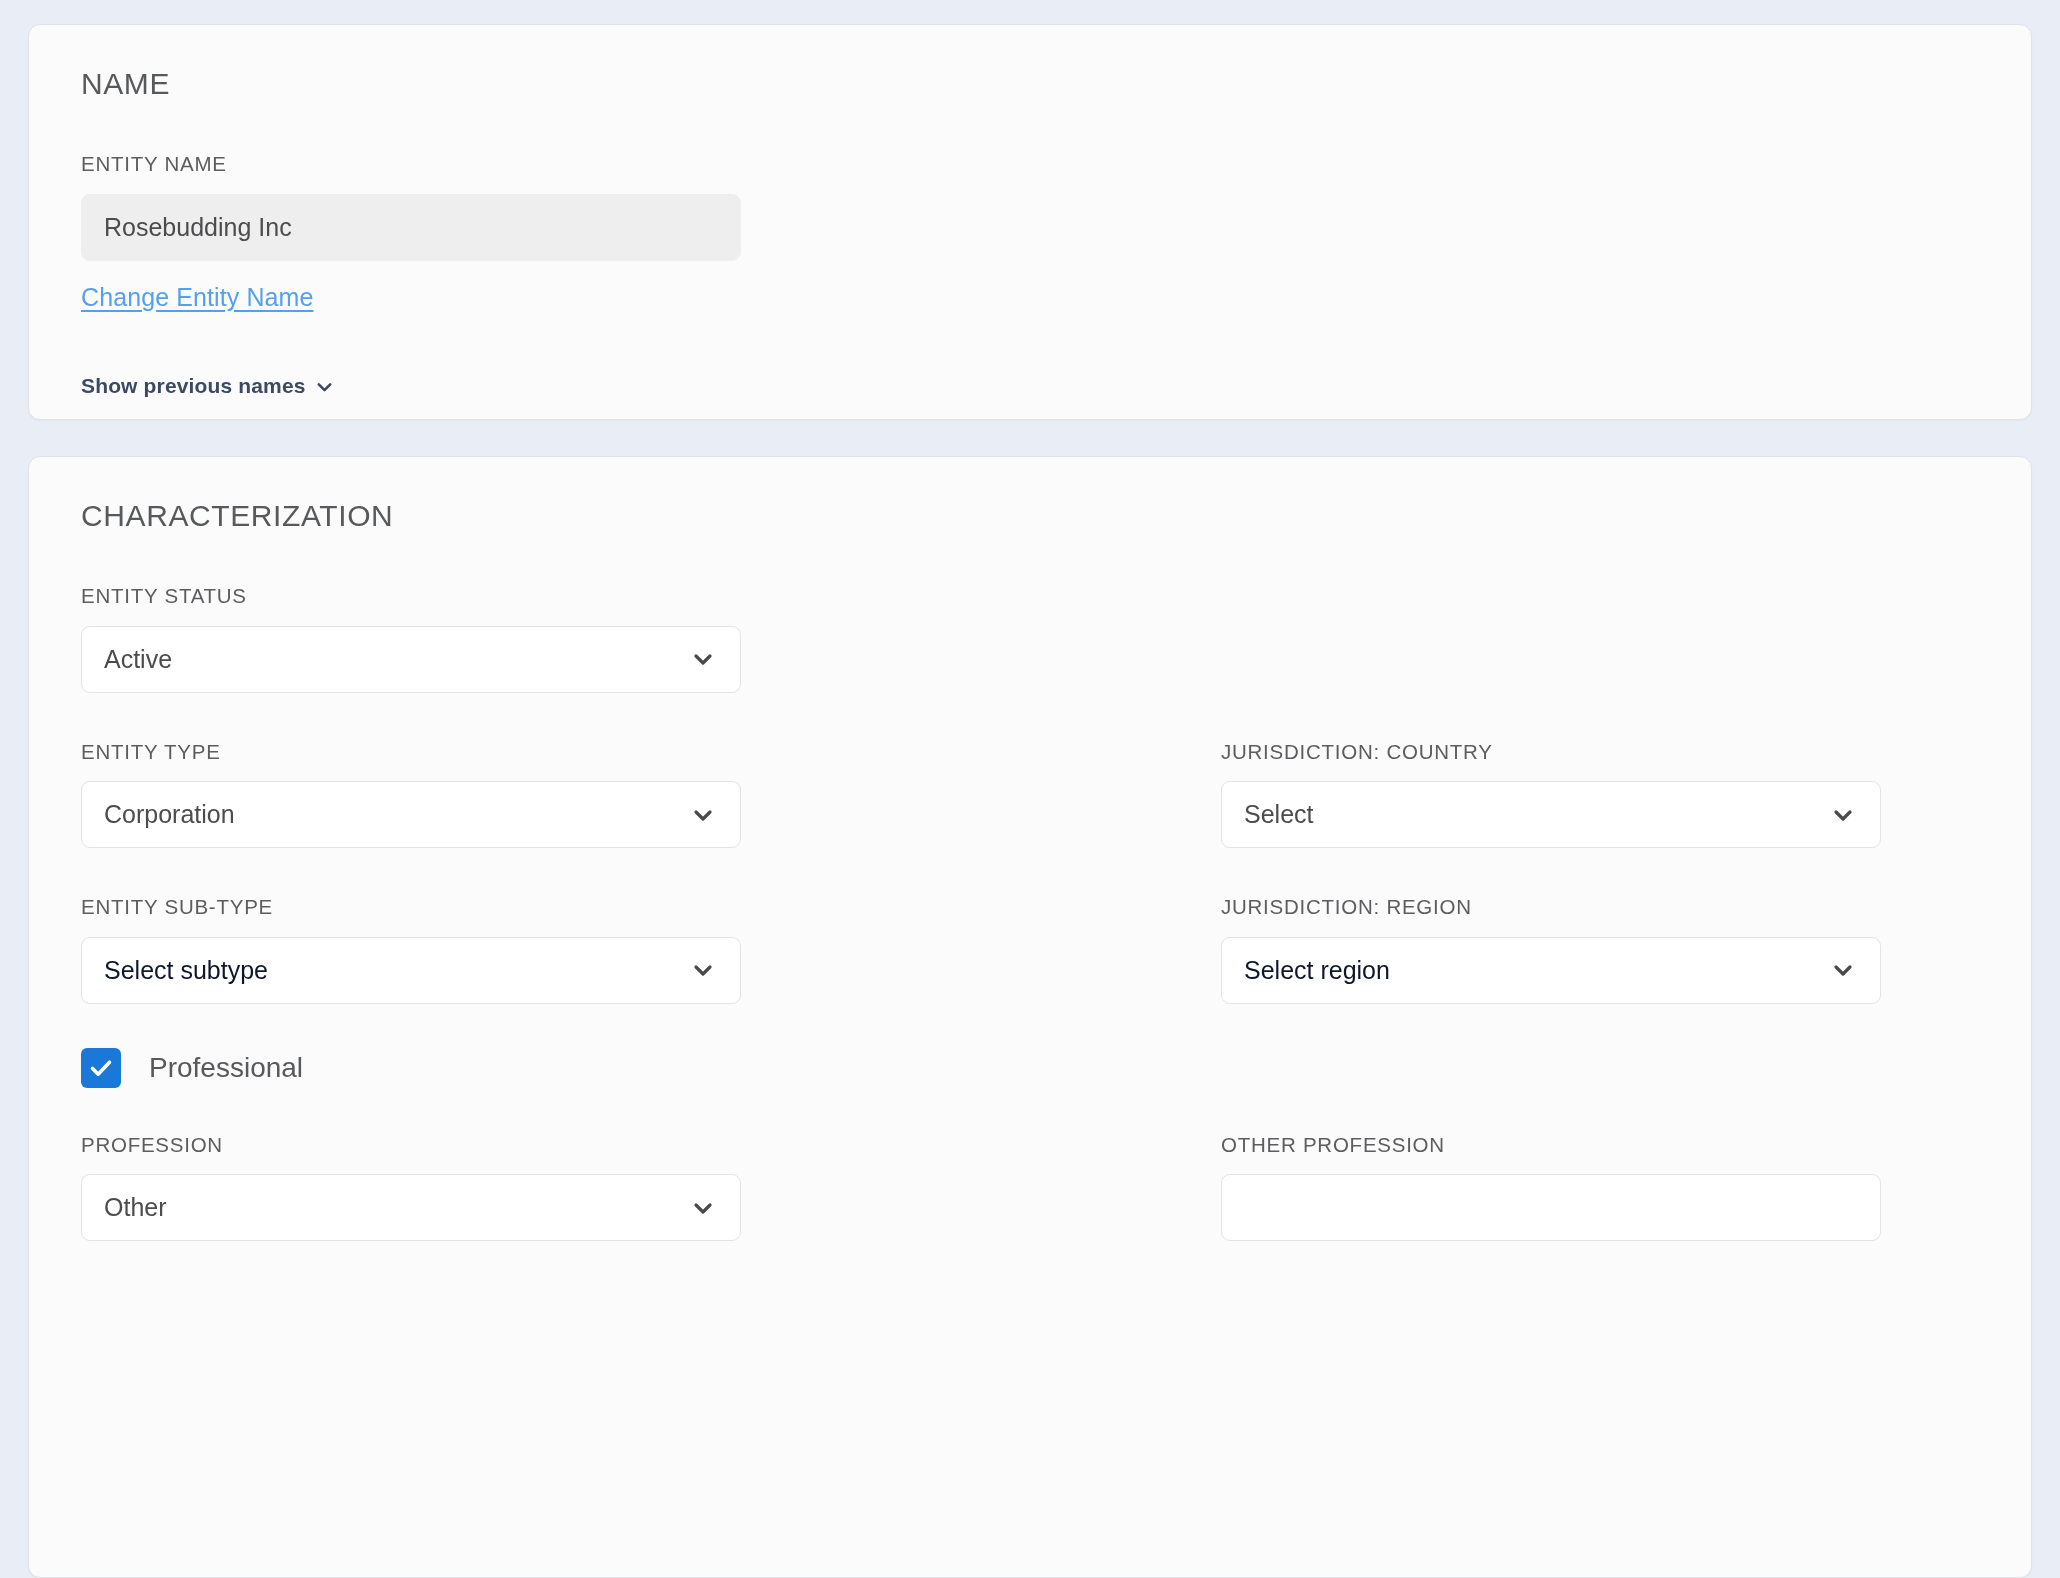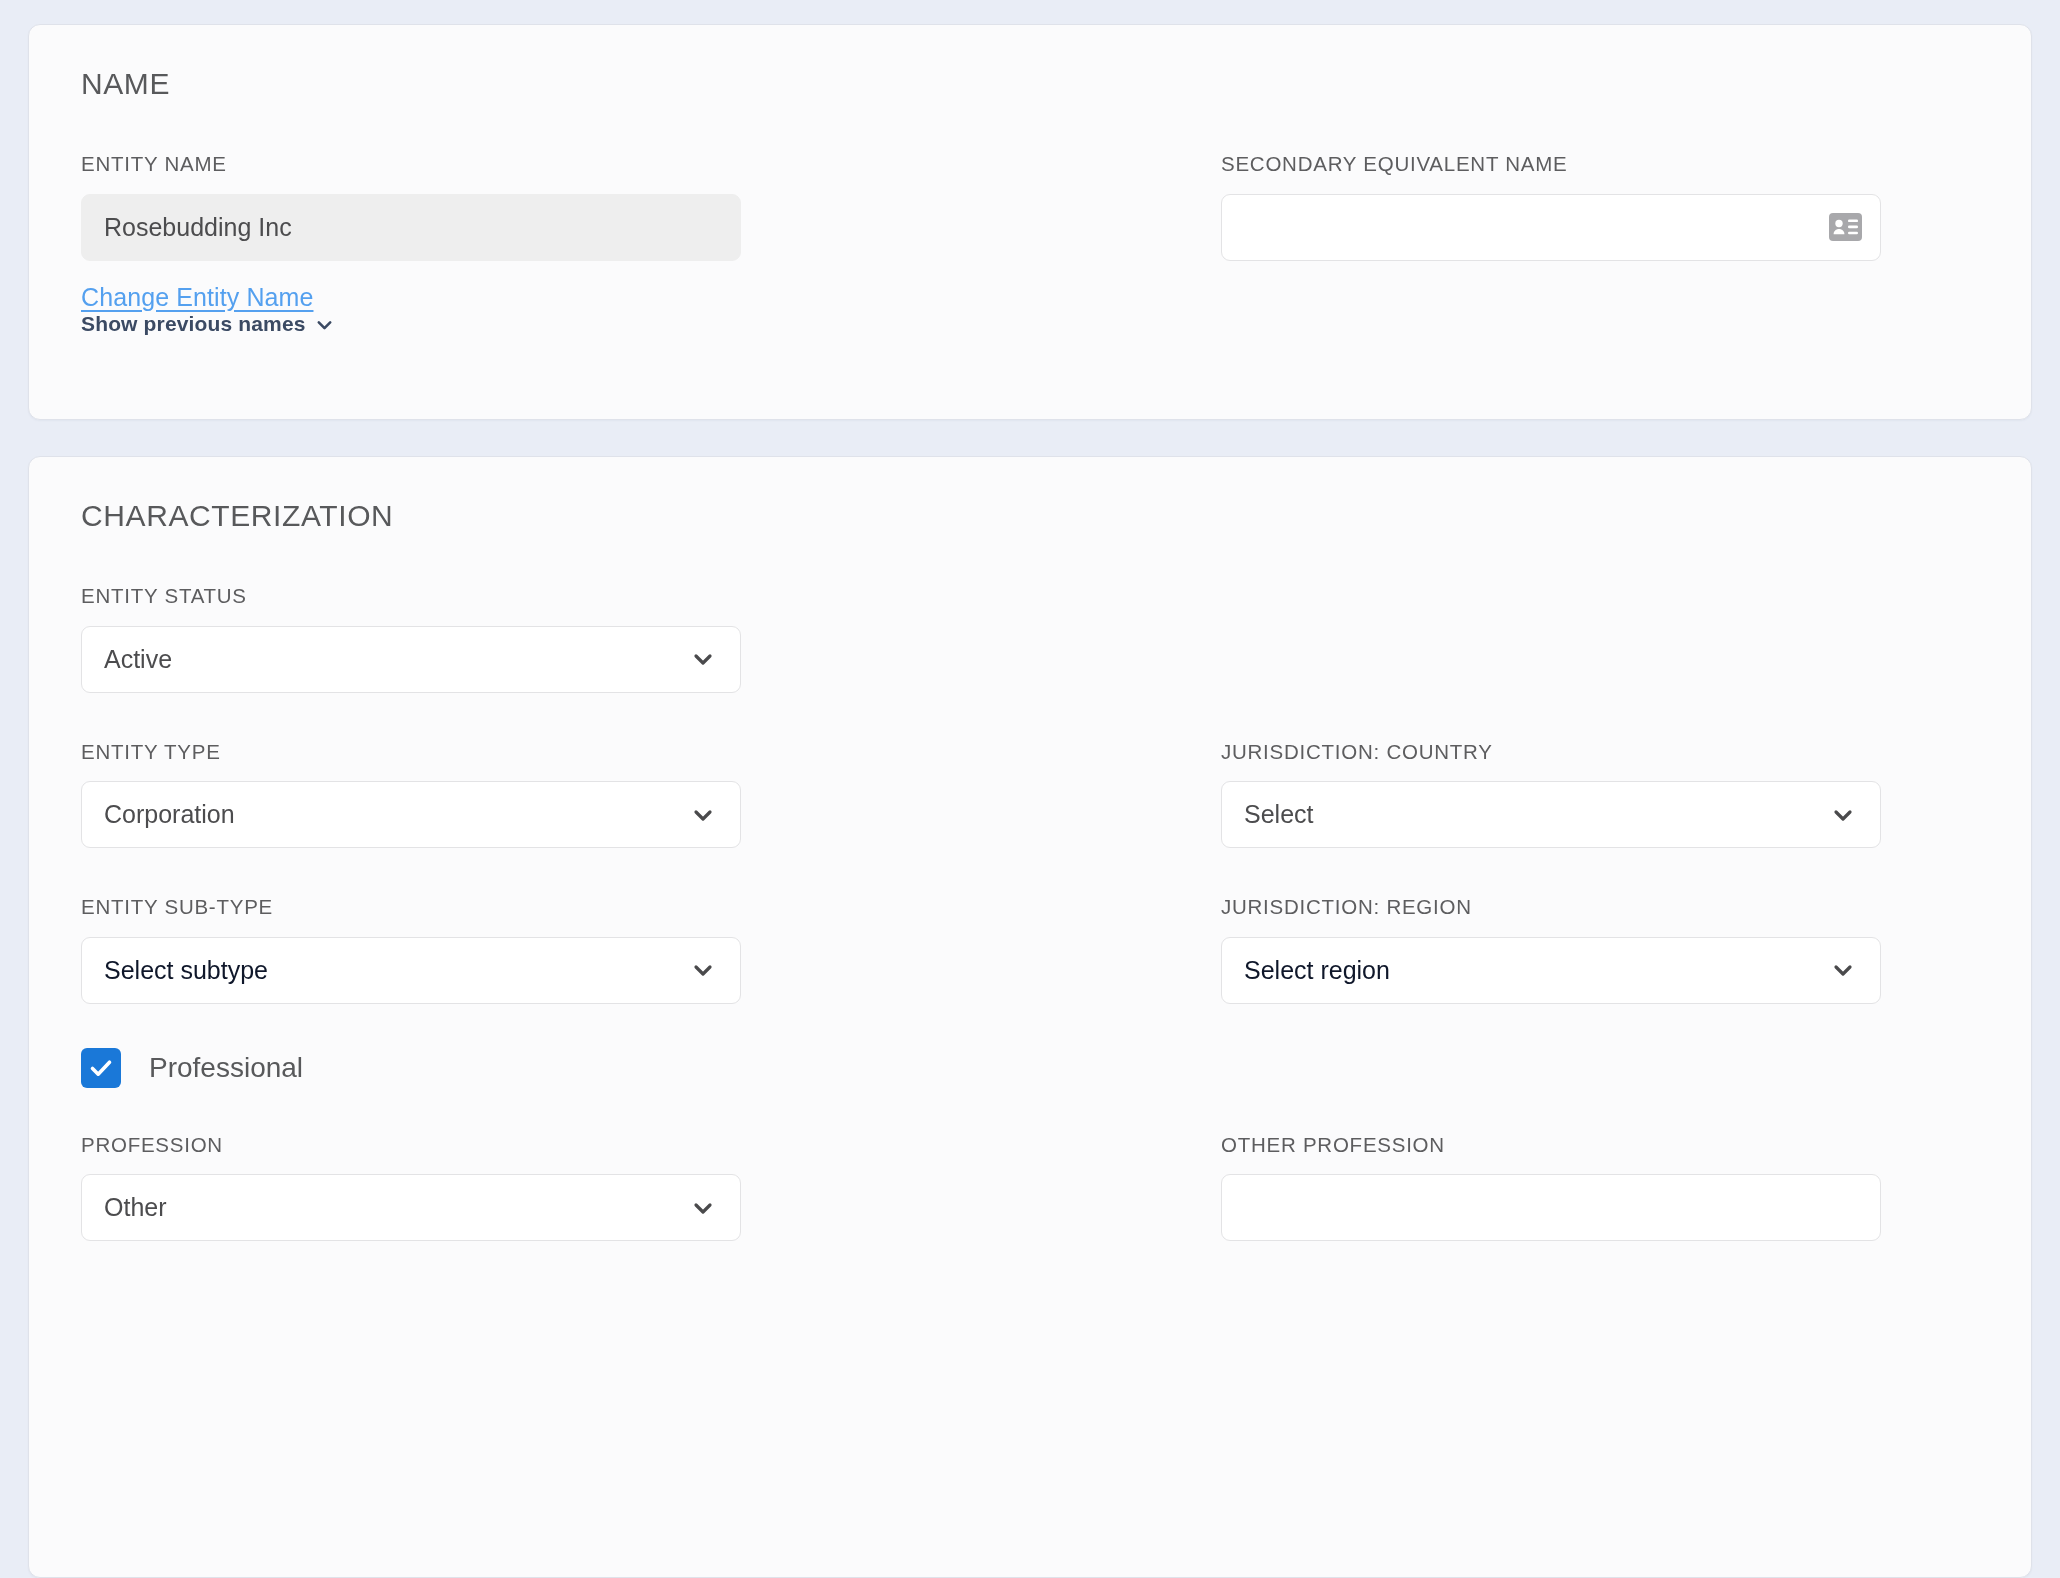--- a/index.html
+++ b/index.html
@@ -143,20 +143,21 @@
     font-size: 25px;
     color: #54a0ef;
     text-decoration: underline;
     text-underline-offset: 4px;
     cursor: pointer;
     letter-spacing: 0.1px;
   }
 
   
   .disclosure {
+    margin-top: 62px;
     display: inline-flex;
     align-items: center;
     gap: 10px;
     font-size: 21px;
     font-weight: 700;
     color: #3b4a63;
     cursor: pointer;
     letter-spacing: 0.15px;
   }
   .disclosure .chevron-sm {
@@ -208,38 +209,20 @@
       <div class="field">
         <label class="field-label">ENTITY NAME</label>
 
         <div class="input--disabled">
           <span class="input-value">Rosebudding Inc</span>
         </div>
 
         <a class="link">Change Entity Name</a>
       </div>
 
-      <div class="field">
-        <label class="field-label">SECONDARY EQUIVALENT NAME</label>
-
-        <div class="input input--text">
-          <span class="input-value"></span>
-
-          <span class="contact-icon">
-            <svg width="33" height="28" viewBox="0 0 33 28" xmlns="http://www.w3.org/2000/svg">
-              <rect x="0" y="0" width="33" height="28" rx="4" fill="#a8a8ab"></rect>
-              <circle cx="10" cy="10.5" r="3.7" fill="#ffffff"></circle>
-              <path d="M4.6 21.2c0-3.1 2.4-5.2 5.4-5.2s5.4 2.1 5.4 5.2z" fill="#ffffff"></path>
-              <rect x="19" y="6.5" width="10" height="2.6" rx="1.2" fill="#ffffff"></rect>
-              <rect x="19" y="12.6" width="10" height="2.6" rx="1.2" fill="#ffffff"></rect>
-              <rect x="19" y="18.7" width="10" height="2.6" rx="1.2" fill="#ffffff"></rect>
-            </svg>
-          </span>
-        </div>
-      </div>
 
     </div>
 
     <div class="disclosure">
       <span>Show previous names</span>
       <span class="chevron-sm">
         <svg width="17" height="17" viewBox="0 0 17 17" xmlns="http://www.w3.org/2000/svg">
           <path d="M2.8 5.4 L8.5 11.1 L14.2 5.4" fill="none" stroke="#3b4a63" stroke-width="2.6" stroke-linecap="round" stroke-linejoin="round"></path>
         </svg>
       </span>

